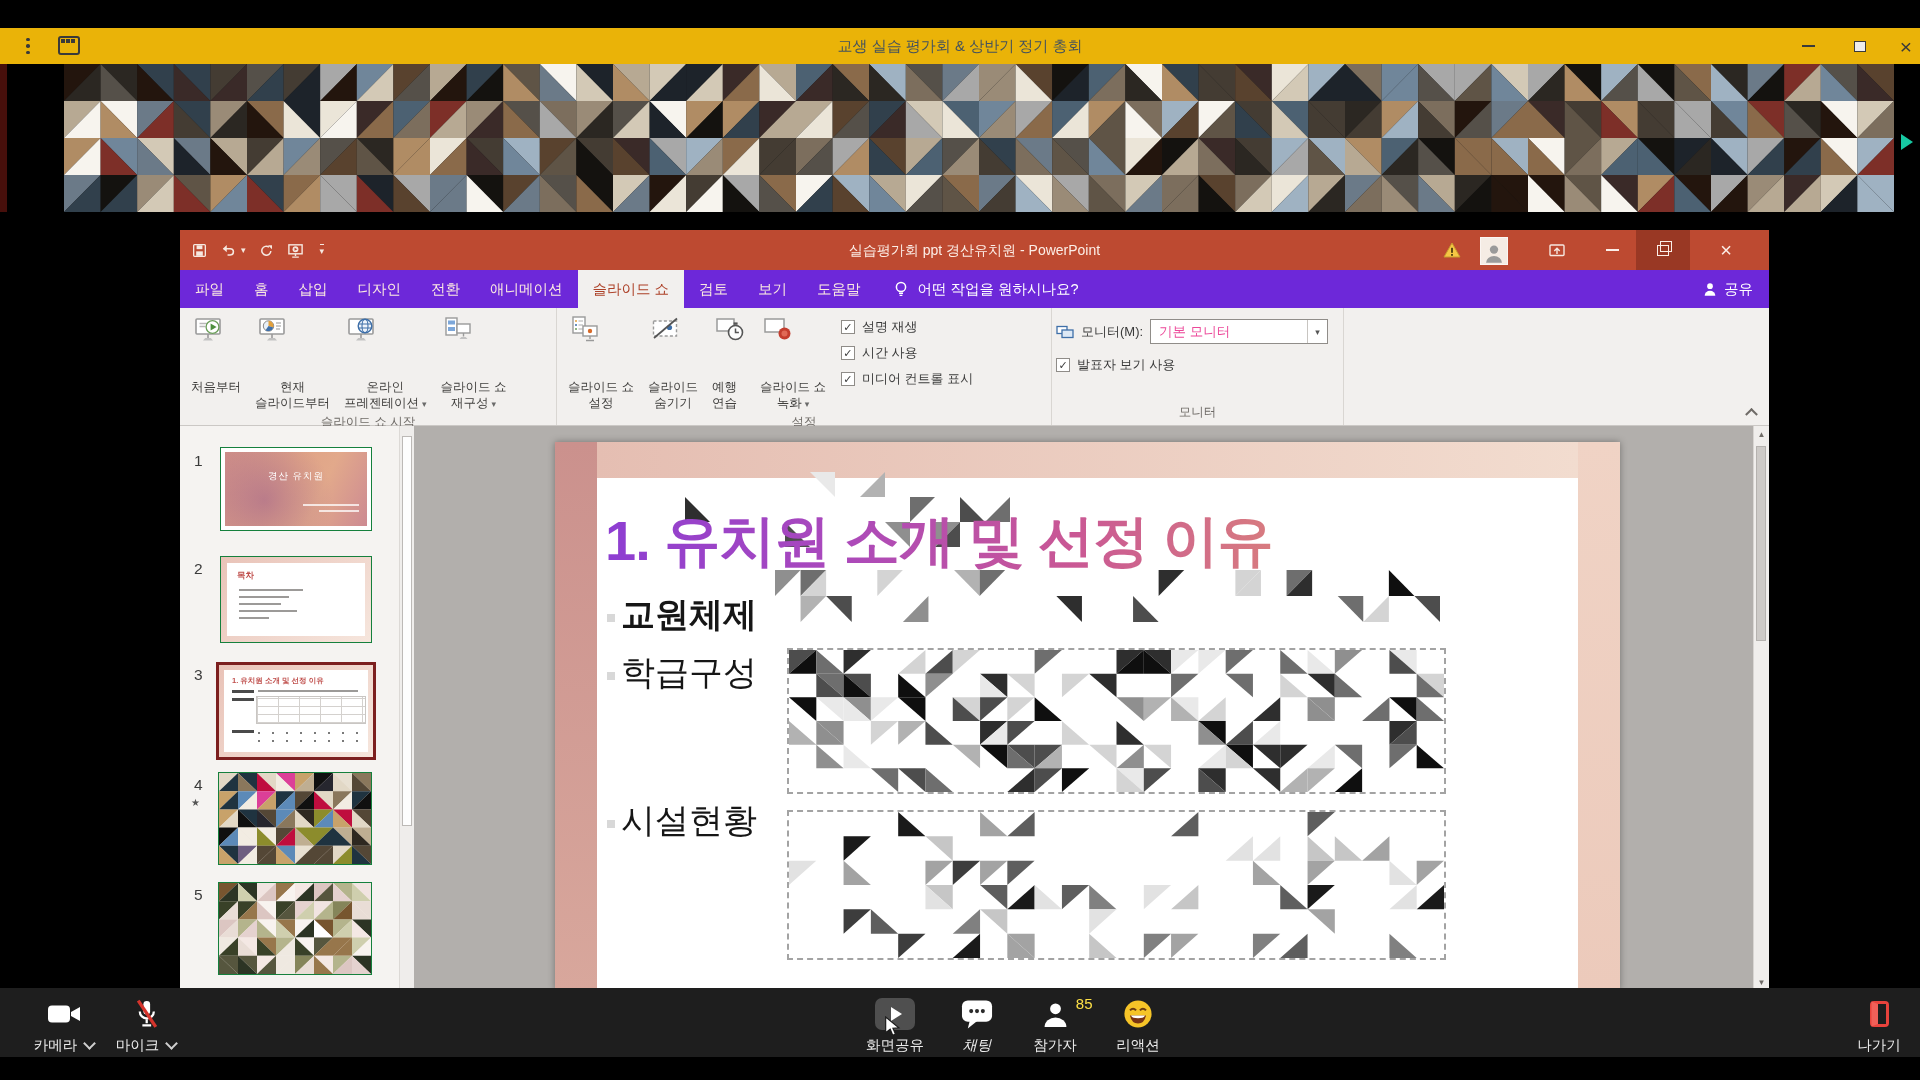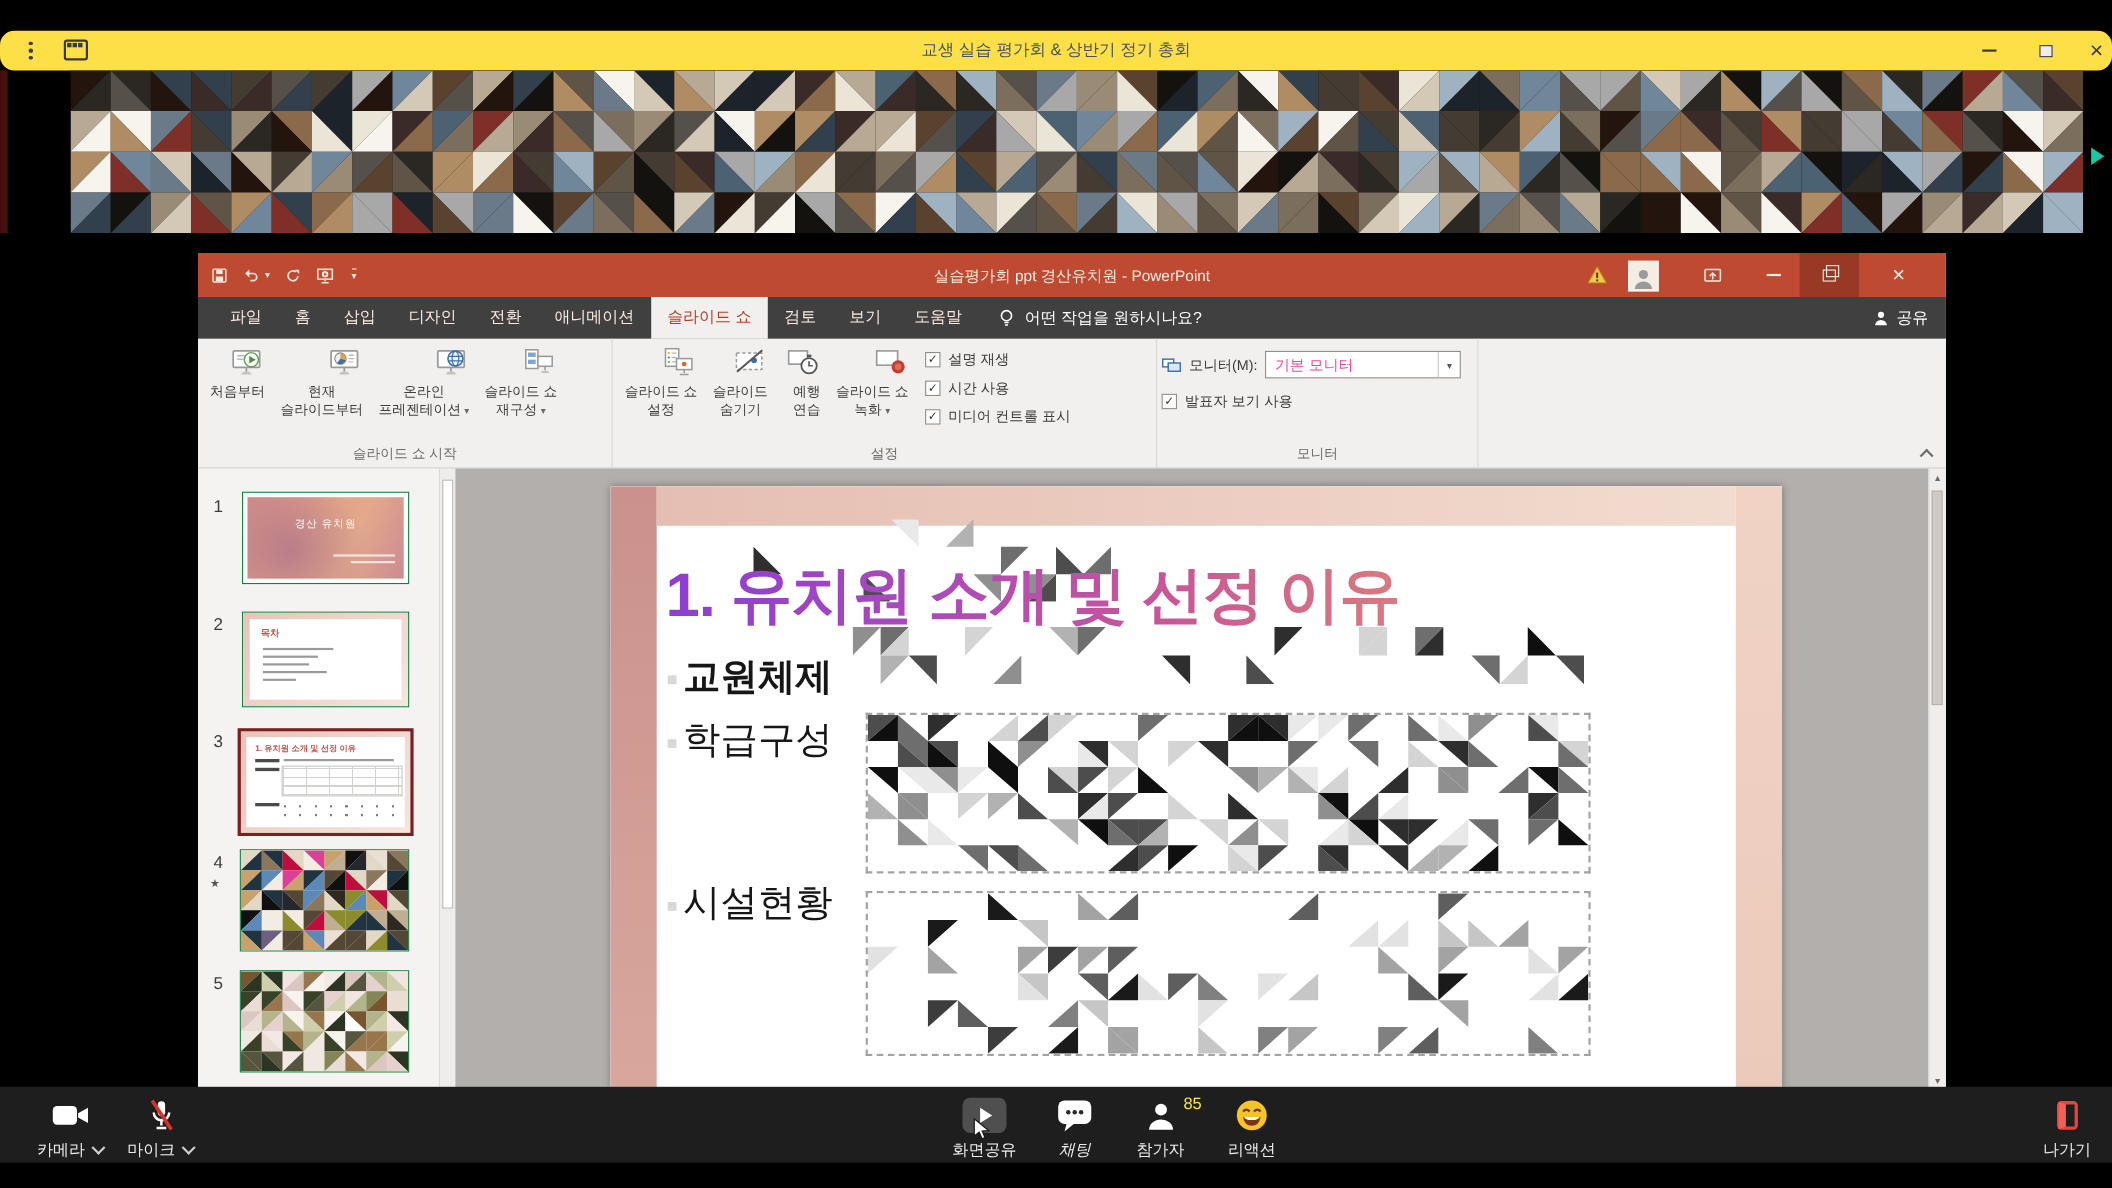--- a/index.html
+++ b/index.html
@@ -1,20 +1,20 @@
 <!DOCTYPE html>
 <html><head>
 <meta charset="utf-8">
 <style>
   html,body{margin:0;padding:0;background:#000;}
   .stage{position:relative;width:1920px;height:1080px;background:#000;overflow:hidden;
          font-family:"Liberation Sans",sans-serif;-webkit-font-smoothing:antialiased;}
 
   
-  .app-header{position:absolute;top:28px;left:0;width:1920px;height:36px;background:#fde047;border-radius:13px;}
+  .app-header{position:absolute;top:28px;left:0;width:1920px;height:36px;background:#eab308;}
   .kebab{position:absolute;left:26px;top:8px;width:20px;height:20px;display:flex;flex-direction:column;justify-content:center;align-items:flex-start;gap:3px;cursor:pointer;}
   .kebab i{width:3.5px;height:3.5px;border-radius:50%;background:#3a3a3a;display:block;}
   .gallery-ic{position:absolute;left:58px;top:8px;width:22px;height:19px;border:2px solid #3a3a3a;border-radius:3px;box-sizing:border-box;padding:1px 1px 0 1px;display:flex;gap:1px;}
   .gallery-ic i{width:4px;height:4px;background:#3a3a3a;display:block;}
   .app-title{position:absolute;left:0;top:0;width:100%;height:36px;line-height:36px;text-align:center;font-size:15px;color:#44525e;}
   .winctl{position:absolute;top:0;height:36px;width:32px;display:flex;align-items:center;justify-content:center;cursor:pointer;}
   .bar-min{width:13px;height:2px;background:#3a3a3a;}
   .glyph-restore{width:10px;height:9px;border:1.7px solid #3a3a3a;position:relative;background:#efedeb;}
   .glyph-restore:before{content:"";position:absolute;left:2px;top:-5px;width:10px;height:9px;border:1.7px solid #3a3a3a;z-index:-1;}
   .glyph-x{font-size:21px;color:#3a3a3a;line-height:1;}
@@ -33,30 +33,30 @@
   .ppt-title{position:absolute;left:0;top:0;width:100%;height:40px;line-height:40px;text-align:center;font-size:14px;color:#fceee7;}
   .tb-ic{position:absolute;cursor:pointer;}
   .avatar-box{width:26px;height:26px;background:#f5ece4;border:1px solid rgba(255,255,255,.55);display:flex;align-items:flex-end;justify-content:center;overflow:hidden;}
   .tb-minbar{width:13px;height:2px;background:#fbeee8;}
   .tb-btn{display:flex;align-items:center;justify-content:center;height:40px;}
   .tb-restorebg{background:rgba(60,10,5,.28);}
   .glyph-restore-w{width:10px;height:9px;border:1.6px solid #fbeee8;position:relative;}
   .glyph-restore-w:before{content:"";position:absolute;left:2px;top:-5px;width:10px;height:9px;border:1.6px solid #fbeee8;}
   .tb-x{font-size:20px;color:#fceee7;line-height:1;}
 
-  .ppt-tabs{position:absolute;left:0;top:40px;width:100%;height:38px;background:#404040;display:flex;align-items:stretch;padding-left:14px;box-sizing:border-box;}
+  .ppt-tabs{position:absolute;left:0;top:40px;width:100%;height:38px;background:#6d28d9;display:flex;align-items:stretch;box-sizing:border-box;}
   .tab{padding:0 15px;line-height:38px;font-size:14.5px;color:#fbe9e1;cursor:pointer;white-space:nowrap;}
   .tab.active{background:#f2f0ee;color:#ad4128;}
   .tellme{display:flex;align-items:center;gap:8px;margin-left:16px;color:#fff;font-size:14.5px;cursor:pointer;white-space:nowrap;}
   .ppt-share{position:absolute;right:16px;top:40px;height:38px;display:flex;align-items:center;gap:6px;color:#fff;font-size:14.5px;cursor:pointer;}
 
   .ribbon{position:absolute;left:0;top:78px;width:100%;height:118px;background:#f2f0ee;border-bottom:1px solid #cbc8c5;box-sizing:border-box;display:flex;}
   .rgroup{display:flex;flex-direction:column;border-right:1px solid #d9d6d2;box-sizing:border-box;padding:1px 4px 0 4px;}
   .rgroup-content{flex:1;display:flex;align-items:flex-start;}
-  .rbtn{display:flex;flex-direction:column;align-items:flex-end;padding:5px 7px 0 7px;cursor:pointer;}
+  .rbtn{display:flex;flex-direction:column;align-items:flex-start;padding:5px 7px 0 7px;cursor:pointer;gap:31px;}
   .ric{width:34px;height:32px;}
   .rbtn-label{margin-top:2px;font-size:12.5px;line-height:16px;color:#3f3e3c;text-align:center;}
   .rbtn-label .lbl{white-space:pre-line;}
   .dd{font-size:9px;color:#6a6a6a;margin-left:3px;}
   .rgroup-name{text-align:center;font-size:12.5px;color:#6f6b67;padding:2px 0 4px 0;}
   .cbx-col{display:flex;flex-direction:column;gap:8px;padding-top:9px;margin-left:8px;}
   .cbx{display:flex;align-items:center;gap:7px;font-size:13px;color:#3a3a3a;cursor:pointer;white-space:nowrap;}
   .cbx .box{width:14px;height:14px;background:#fff;border:1px solid #8f8c88;display:flex;align-items:center;justify-content:center;font-size:11px;color:#3a3a3a;box-sizing:border-box;line-height:1;}
   .mon-row{display:flex;align-items:center;gap:7px;padding-top:10px;font-size:13px;color:#3a3a3a;white-space:nowrap;}
   .msel{width:178px;height:25px;background:#fff;border:1px solid #908d89;display:flex;align-items:center;box-sizing:border-box;cursor:pointer;}

